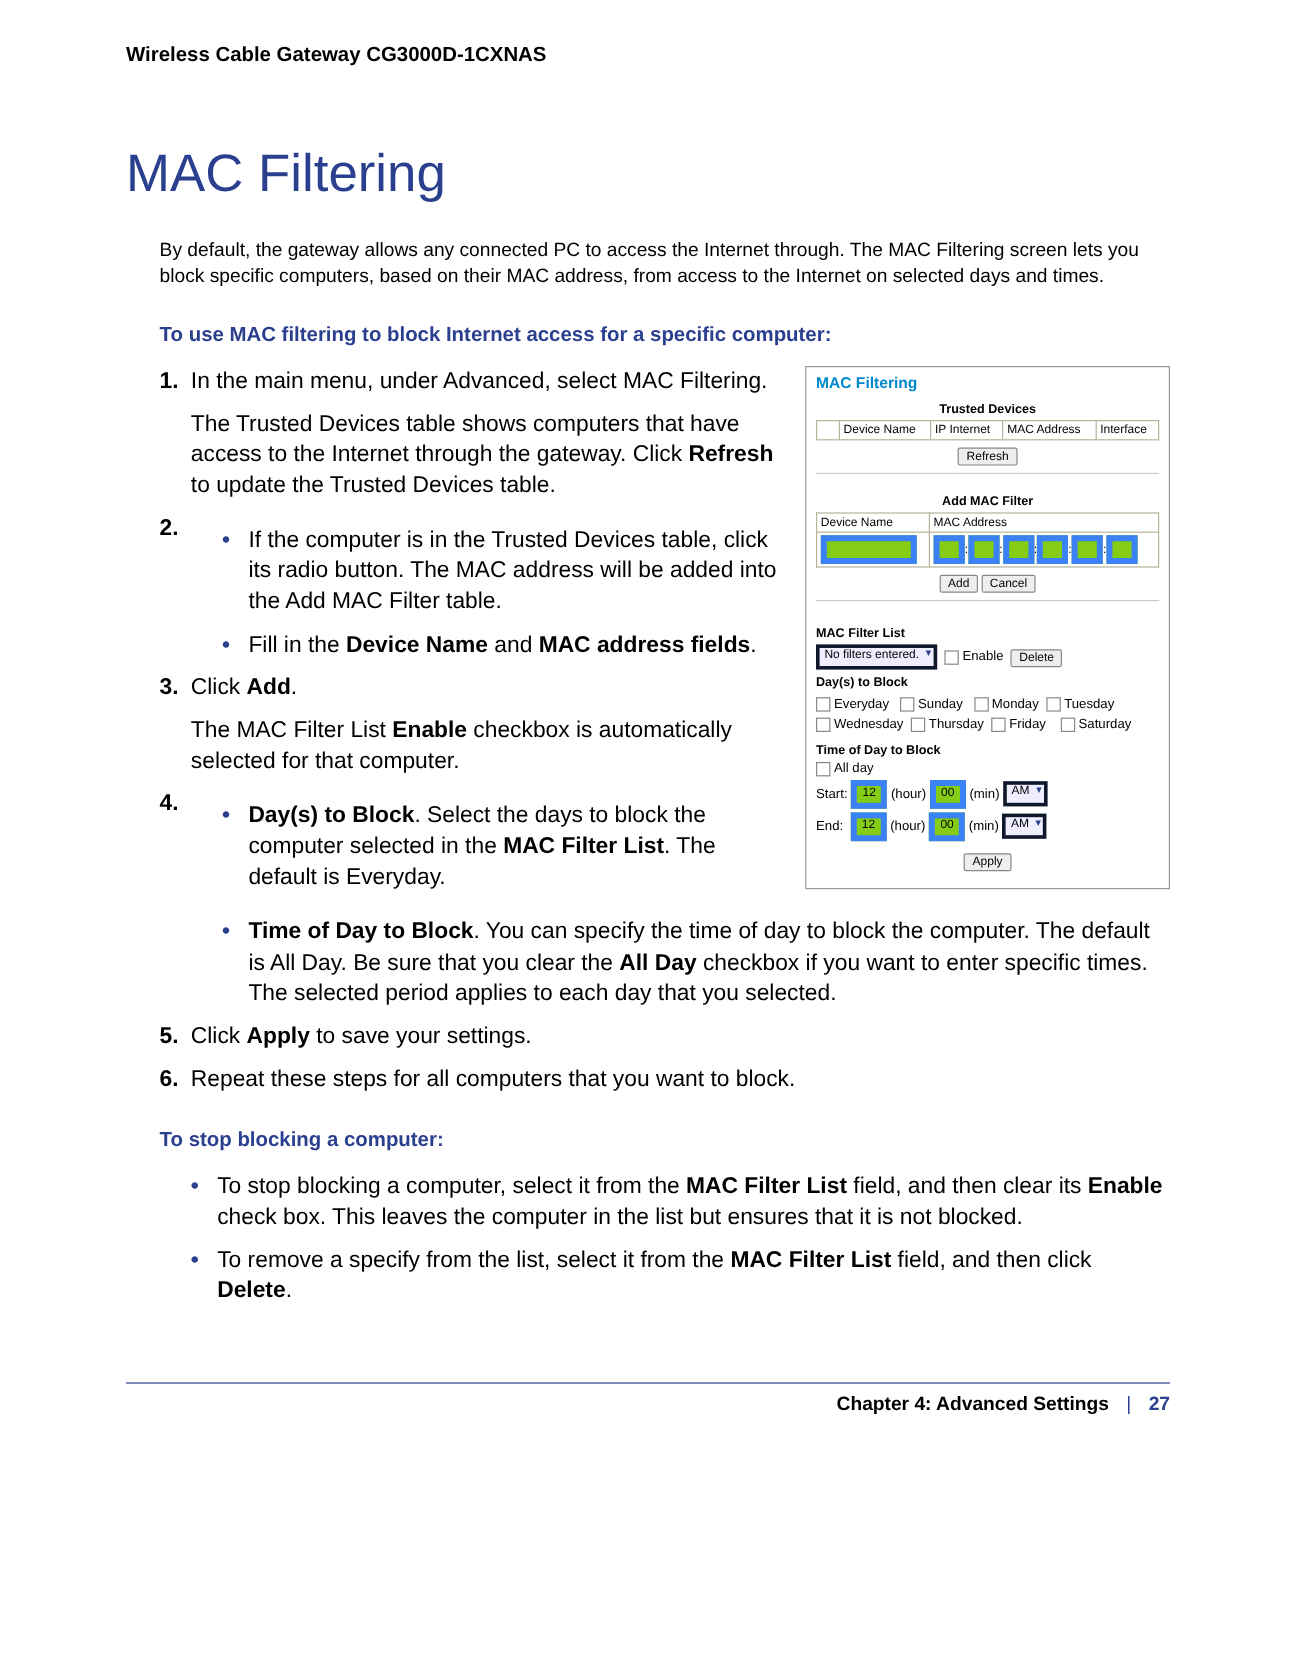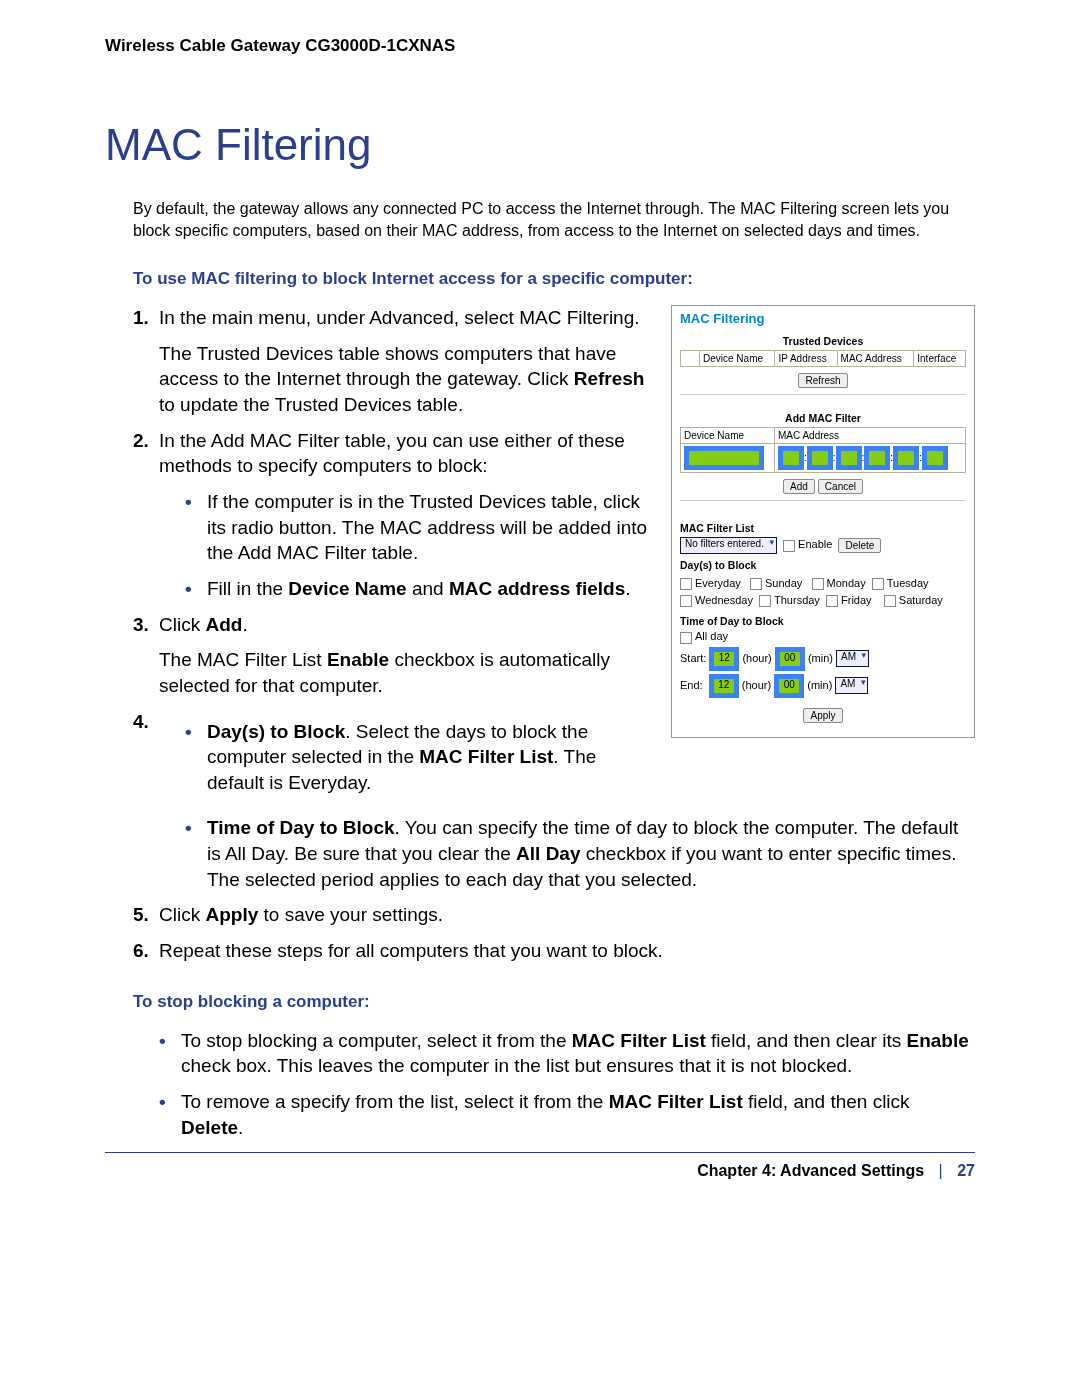--- a/index.html
+++ b/index.html
@@ -99,21 +99,21 @@
   .center{text-align:center;margin:6px 0;}
   .mini-input{
     display:inline-block;border:5px solid #3b82f6;background:#84cc16;
     height:14px;vertical-align:middle;
   }
   .chk{
     display:inline-block;width:10px;height:10px;border:1px solid #888;
     margin-right:3px;vertical-align:middle;background:#fff;
   }
   .sel{
-    display:inline-block;border:1px solid #0f172a;background:#eef;
+    display:inline-block;border:3px solid #0f172a;background:#eef;
     font-size:10px;padding:0 12px 0 4px;height:15px;position:relative;
     vertical-align:middle;
   }
   .sel::after{
     content:"▾";position:absolute;right:2px;top:0;font-size:9px;color:#2b3f8f;
   }
   .shot .group{border-top:1px solid #ccc;margin-top:6px;padding-top:16px;}
   .radio{display:inline-block;width:10px;height:10px;border:1px solid #666;border-radius:50%;vertical-align:middle;}
   .tlabel{font-weight:bold;font-size:10.5px;margin:6px 0 3px 0;}
   
@@ -150,21 +150,20 @@
           <span>In the main menu, under Advanced, select MAC Filtering.</span>
           <div class="sub-p">
             <span>The Trusted Devices table shows computers that have access to the Internet through the gateway. Click </span><span class="b">Refresh</span><span> to update the Trusted Devices table.</span>
           </div>
         </div>
       </div>
 
       <div class="num-row">
         <div class="num">2.</div>
         <div class="num-body">
-          <span>In the Add MAC Filter table, you can use either of these methods to specify computers to block:</span>
           <div class="bullet-row">
             <div class="bullet-dot">•</div>
             <div class="bullet-body">If the computer is in the Trusted Devices table, click its radio button. The MAC address will be added into the Add MAC Filter table.</div>
           </div>
           <div class="bullet-row">
             <div class="bullet-dot">•</div>
             <div class="bullet-body">
               <span>Fill in the </span><span class="b">Device Name</span><span> and </span><span class="b">MAC address fields</span><span>.</span>
             </div>
           </div>
@@ -198,21 +197,21 @@
     <div class="shot">
       <div class="pad">
         <div class="ttitle">MAC Filtering</div>
 
         <div class="sec-title">Trusted Devices</div>
         <table>
           <tbody>
               <tr>
             <th style="width:12px;"></th>
             <th>Device Name</th>
-            <th>IP Address</th>
+            <th>IP Internet</th>
             <th>MAC Address</th>
             <th>Interface</th>
           </tr>
         </tbody>
           </table>
         <div class="center"><span class="btn">Refresh</span></div>
 
         <div class="group">
           <div class="sec-title">Add MAC Filter</div>
           <table>

